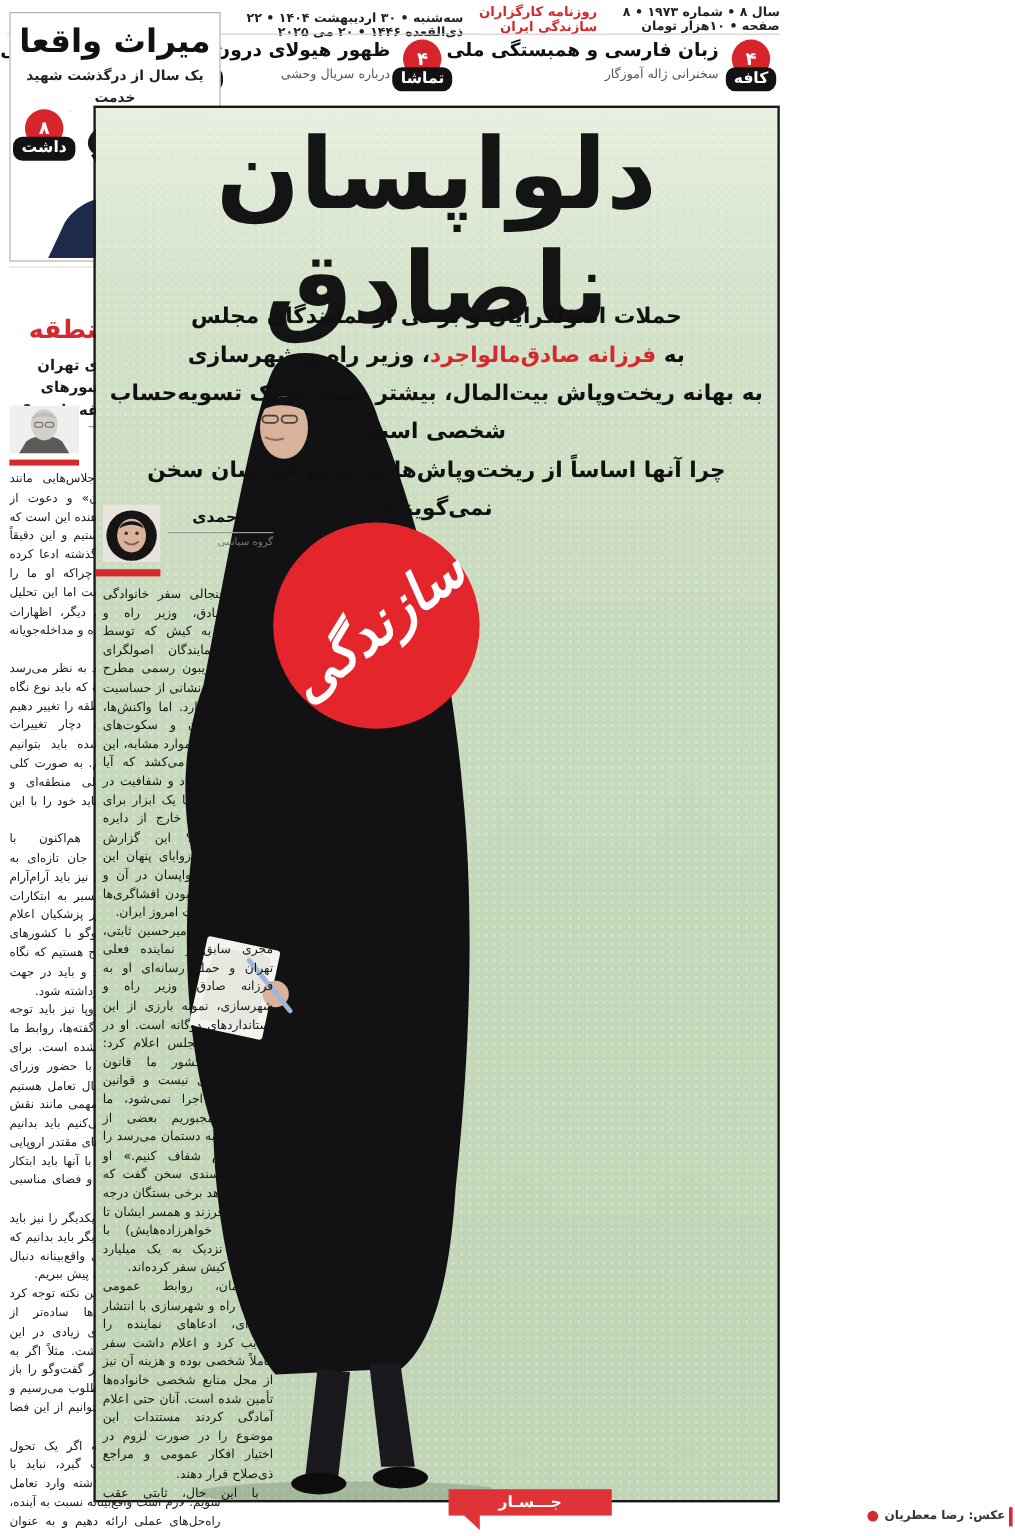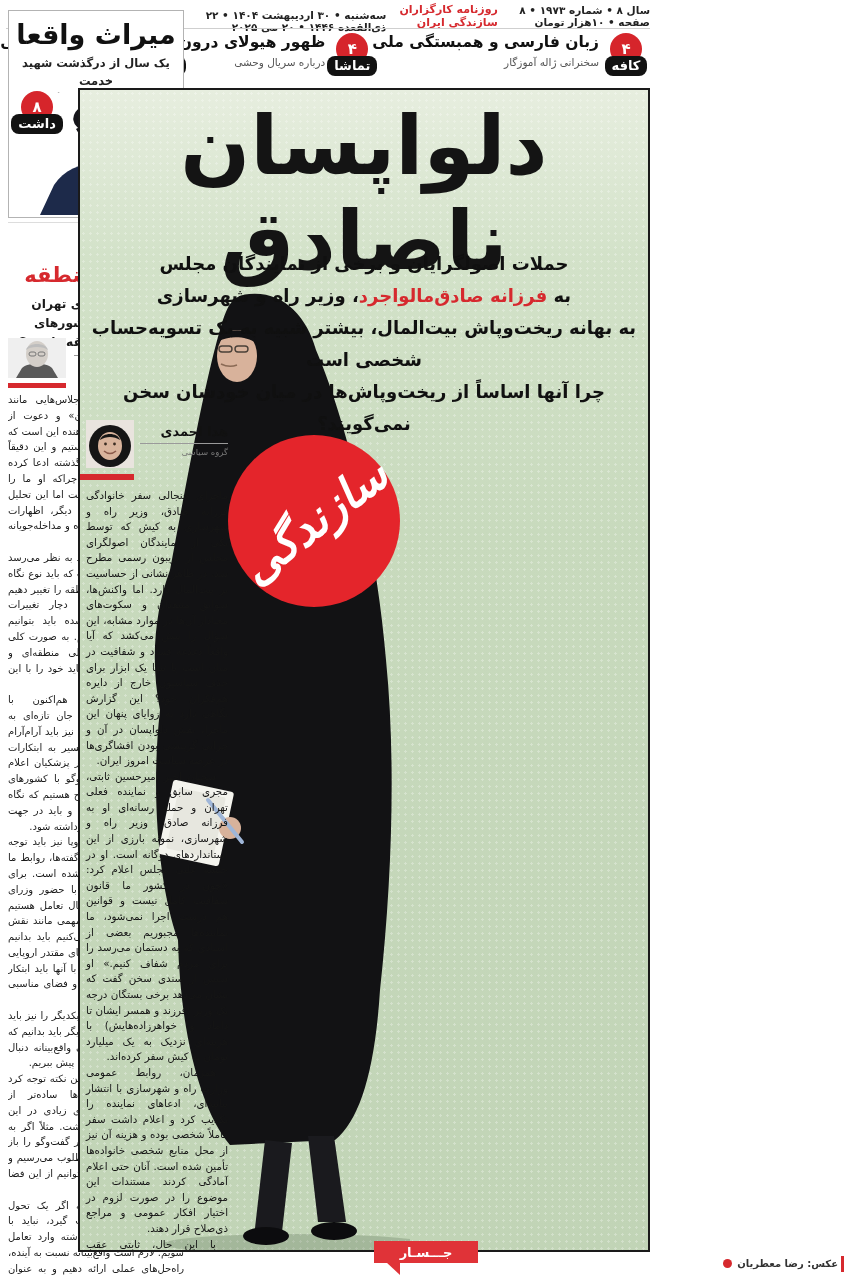--- a/index.html
+++ b/index.html
@@ -75,21 +75,21 @@
   .byline { display:flex; gap:6px; height:58px; margin-bottom:10px; }
   .by-text { flex:1; text-align:right; padding-top:4px; }
   .by-name { font-size:13px; font-weight:bold; color:#111; border-bottom:1px solid #9a9a9a; padding-bottom:4px; }
   .by-desk { font-size:8.5px; color:#777; margin-top:3px; }
   .by-pic { width:48px; flex:0 0 auto; }
   .by-pic .bar { width:60px; height:6px; background:#d6292e; margin-top:2px; }
   .art-body { font-size:10.3px; line-height:15.6px; color:#151515; text-align:justify; }
   .art-body p { text-indent:12px; }
   .art-body p:first-child { text-indent:0; }
   
-  .ribbon { position:absolute; top:1241px; right:350px; width:104px; height:22px; background:#e03338;
+  .ribbon { position:absolute; top:1241px; right:350px; width:136px; height:22px; background:#e03338;
     z-index:6; display:flex; align-items:center; justify-content:center; }
   .ribbon { right:auto; left:374px; }
   .ribbon .txt { color:#fff; font-weight:bold; font-size:13px; letter-spacing:1px; }
   .ribbon .tail { position:absolute; bottom:-12px; left:12px; width:0; height:0;
     border-top:13px solid #e03338; border-left:14px solid transparent; }
   .credit { position:absolute; top:1258px; right:8px; display:flex; align-items:center; gap:5px; direction:rtl; }
   .credit .txt { font-size:10px; color:#333; font-weight:bold; }
   .credit .dot { width:9px; height:9px; border-radius:50%; background:#d6292e; }
   .edge-mark { position:absolute; top:1256px; right:2px; width:3px; height:16px; background:#d6292e; }
 </style>

